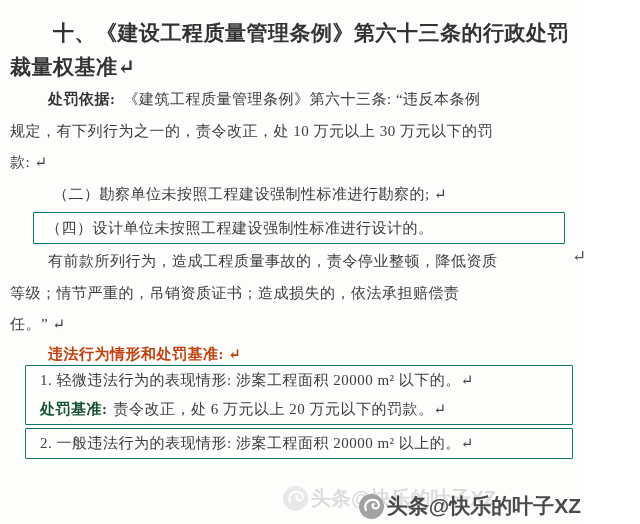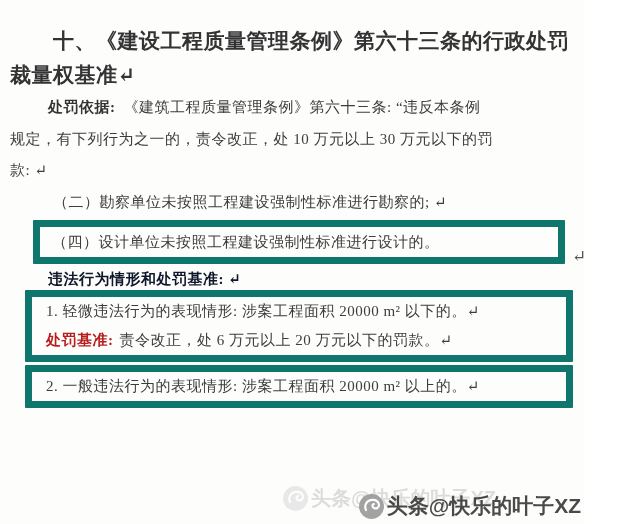--- a/index.html
+++ b/index.html
@@ -1,56 +1,56 @@
 <!DOCTYPE html>
 <html><head>
 <meta charset="utf-8">
 <style>
   html,body{margin:0;padding:0;background:#ffffff;}
   .page{
     position:relative;
     width:584px;height:524px;
     box-sizing:border-box;
-    padding:24px 8px 0 10px;
+    padding:16px 8px 0 10px;
     overflow:hidden;
     background:#fdfdfc;
     font-family:"Liberation Serif","DejaVu Serif",serif;
     color:#3d3d3d;
   }
   p{margin:0;font-size:15px;line-height:31.5px;letter-spacing:0.5px;}
   .title{
     font-size:21px;font-weight:bold;line-height:34px;
     text-indent:43px;color:#333;letter-spacing:0.5px;
   }
   .para{text-indent:38px;white-space:pre-line;}
   .lead{font-weight:bold;margin-right:8px;color:#333;}
   .item{text-indent:43px;}
   .redbox{
-    border:7px solid #0f766e;
+    border:1px solid #0f766e;
     border-radius:1px;
     box-sizing:border-box;
   }
   .box4{
     margin:2px 0 2px 23px;
     width:532px;
     padding:1px 6px 1px 12px;
   }
   .box4 p{text-indent:0;line-height:28px;}
   .item4-return{
     position:absolute;left:572px;top:246px;
     font-size:17px;color:#555;
   }
-  .heading{font-weight:bold;line-height:26px;text-indent:38px;color:#0f172a;}
+  .heading{font-weight:bold;line-height:26px;text-indent:38px;color:#c2410c;}
   .benchmark{
     margin:0 3px 3px 15px;
     padding:0 4px 0 8px;
   }
   .benchmark.first{margin-top:-2px;}
   .benchmark p{line-height:29px;text-indent:6px;}
-  .bench-lead{font-weight:bold;margin-right:6px;color:#b91c1c;}
+  .bench-lead{font-weight:bold;margin-right:6px;color:#14532d;}
   .watermark{
     position:absolute;right:3px;bottom:4px;
     display:flex;align-items:center;
     font-family:"Liberation Sans","DejaVu Sans",sans-serif;
     font-size:21px;font-weight:bold;color:#3b3b3b;
     opacity:0.92;letter-spacing:0;
   }
   .watermark-ghost{
     position:absolute;right:88px;bottom:12px;
     display:flex;align-items:center;
@@ -77,20 +77,23 @@
 规定，有下列行为之一的，责令改正，处 10 万元以上 30 万元以下的罚
 款: ↵</span></p>
 
   <p class="item">（二）勘察单位未按照工程建设强制性标准进行勘察的; ↵</p>
 
   <div class="redbox box4">
     <p>（四）设计单位未按照工程建设强制性标准进行设计的。</p>
   </div>
   <span class="item4-return">↵</span>
 
+  <p class="para">有前款所列行为，造成工程质量事故的，责令停业整顿，降低资质
+等级；情节严重的，吊销资质证书；造成损失的，依法承担赔偿责
+任。” ↵</p>
 
   <p class="heading">违法行为情形和处罚基准: ↵</p>
 
   <div class="redbox benchmark first">
     <p>1. 轻微违法行为的表现情形: 涉案工程面积 20000 m² 以下的。↵</p>
     <p><span class="bench-lead">处罚基准:</span><span>责令改正，处 6 万元以上 20 万元以下的罚款。↵</span></p>
   </div>
 
   <div class="redbox benchmark">
     <p>2. 一般违法行为的表现情形: 涉案工程面积 20000 m² 以上的。↵</p>

